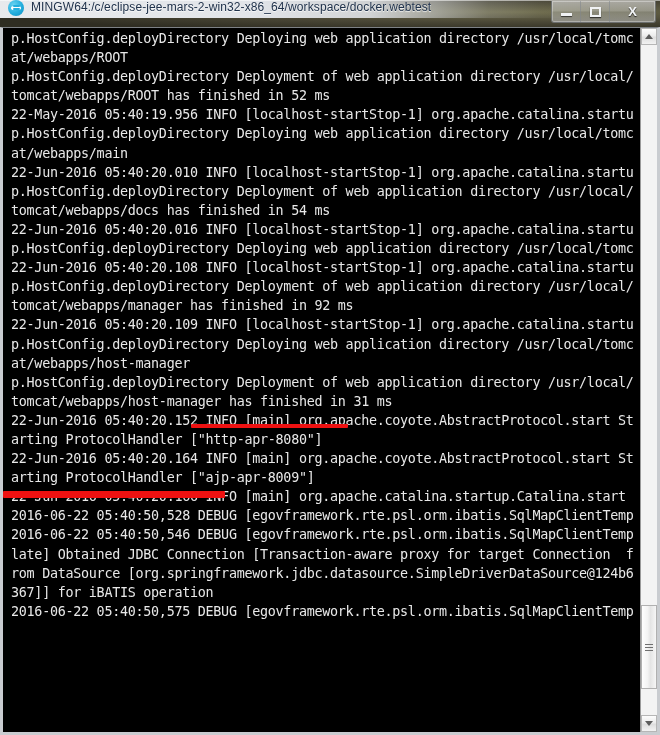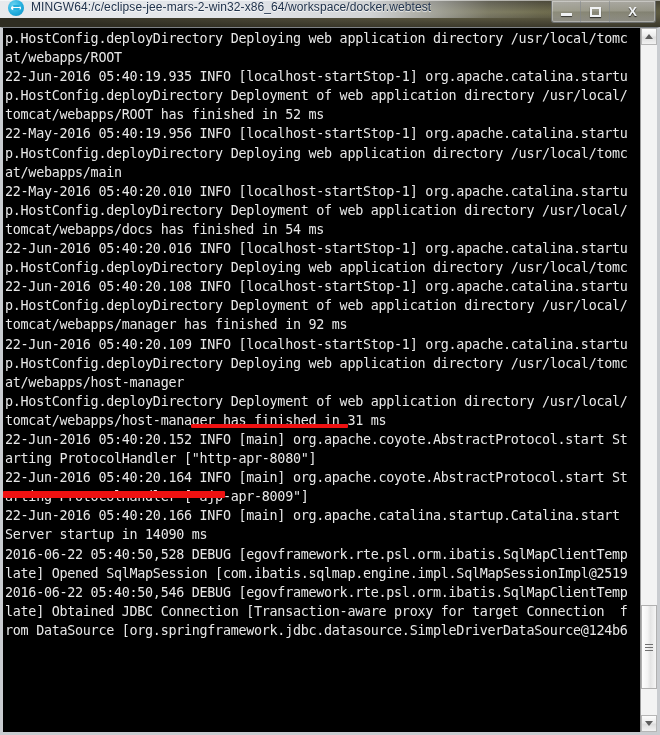--- a/index.html
+++ b/index.html
@@ -163,21 +163,21 @@
   #terminal-inner {
     position: absolute;
     left: 0; top: 0;
     right: 0; bottom: 0;
     background: #000000;
     display: flex;
   }
 
   #term-text {
     flex: 1 1 auto;
-    padding: 1px 0 0 2px;
+    padding: 1px 0 0 8px;
     overflow: hidden;
     position: relative;
   }
   .term-line {
     font-family: "DejaVu Sans Mono", monospace;
     font-size: 13.4px;
     line-height: 19.1px;
     height: 19.1px;
     color: #e8e8e8;
     white-space: pre;
@@ -288,50 +288,49 @@
       <span class="cap-glyph">X</span>
     </div>
   </div>
 
   <div id="terminal-frame">
     <div id="terminal-inner">
 
       <div id="term-text">
           <div class="term-line">p.HostConfig.deployDirectory Deploying web application directory /usr/local/tomc</div>
           <div class="term-line">at/webapps/ROOT</div>
-          <div class="term-line">22-Jun-2016 05:40:19.935 INFO [localhost-startStop-1] org.apache.catalina.startu</div>
           <div class="term-line">p.HostConfig.deployDirectory Deployment of web application directory /usr/local/</div>
           <div class="term-line">tomcat/webapps/ROOT has finished in 52 ms</div>
           <div class="term-line">22-May-2016 05:40:19.956 INFO [localhost-startStop-1] org.apache.catalina.startu</div>
           <div class="term-line">p.HostConfig.deployDirectory Deploying web application directory /usr/local/tomc</div>
           <div class="term-line">at/webapps/main</div>
-          <div class="term-line">22-May-2016 05:40:20.010 INFO [localhost-startStop-1] org.apache.catalina.startu</div>
+          <div class="term-line">22-Jun-2016 05:40:20.010 INFO [localhost-startStop-1] org.apache.catalina.startu</div>
           <div class="term-line">p.HostConfig.deployDirectory Deployment of web application directory /usr/local/</div>
           <div class="term-line">tomcat/webapps/docs has finished in 54 ms</div>
           <div class="term-line">22-Jun-2016 05:40:20.016 INFO [localhost-startStop-1] org.apache.catalina.startu</div>
           <div class="term-line">p.HostConfig.deployDirectory Deploying web application directory /usr/local/tomc</div>
           <div class="term-line">22-Jun-2016 05:40:20.108 INFO [localhost-startStop-1] org.apache.catalina.startu</div>
           <div class="term-line">p.HostConfig.deployDirectory Deployment of web application directory /usr/local/</div>
           <div class="term-line">tomcat/webapps/manager has finished in 92 ms</div>
           <div class="term-line">22-Jun-2016 05:40:20.109 INFO [localhost-startStop-1] org.apache.catalina.startu</div>
           <div class="term-line">p.HostConfig.deployDirectory Deploying web application directory /usr/local/tomc</div>
           <div class="term-line">at/webapps/host-manager</div>
           <div class="term-line">p.HostConfig.deployDirectory Deployment of web application directory /usr/local/</div>
           <div class="term-line">tomcat/webapps/host-manager has finished in 31 ms</div>
           <div class="term-line">22-Jun-2016 05:40:20.152 INFO [main] org.apache.coyote.AbstractProtocol.start St</div>
           <div class="term-line">arting ProtocolHandler ["http-apr-8080"]</div>
           <div class="term-line">22-Jun-2016 05:40:20.164 INFO [main] org.apache.coyote.AbstractProtocol.start St</div>
           <div class="term-line">arting ProtocolHandler ["ajp-apr-8009"]</div>
           <div class="term-line">22-Jun-2016 05:40:20.166 INFO [main] org.apache.catalina.startup.Catalina.start</div>
-          <div class="term-line">Server startup in 14090 ms</div>
           <div class="term-line">2016-06-22 05:40:50,528 DEBUG [egovframework.rte.psl.orm.ibatis.SqlMapClientTemp</div>
-          <div class="term-line">late] Opened SqlMapSession [com.ibatis.sqlmap.engine.impl.SqlMapSessionImpl@2519</div>
           <div class="term-line">2016-06-22 05:40:50,546 DEBUG [egovframework.rte.psl.orm.ibatis.SqlMapClientTemp</div>
           <div class="term-line">late] Obtained JDBC Connection [Transaction-aware proxy for target Connection  f</div>
           <div class="term-line">rom DataSource [org.springframework.jdbc.datasource.SimpleDriverDataSource@124b6</div>
+          <div class="term-line">367]] for iBATIS operation</div>
+          <div class="term-line">2016-06-22 05:40:50,575 DEBUG [egovframework.rte.psl.orm.ibatis.SqlMapClientTemp</div>
 
         <div class="annot" id="annot-underline-8080"></div>
         <div class="annot" id="annot-strike-log"></div>
       </div>
 
       <div id="scrollbar">
         <div class="sb-arrow">
           <div class="arrow-up"></div>
         </div>
         <div id="sb-track">

